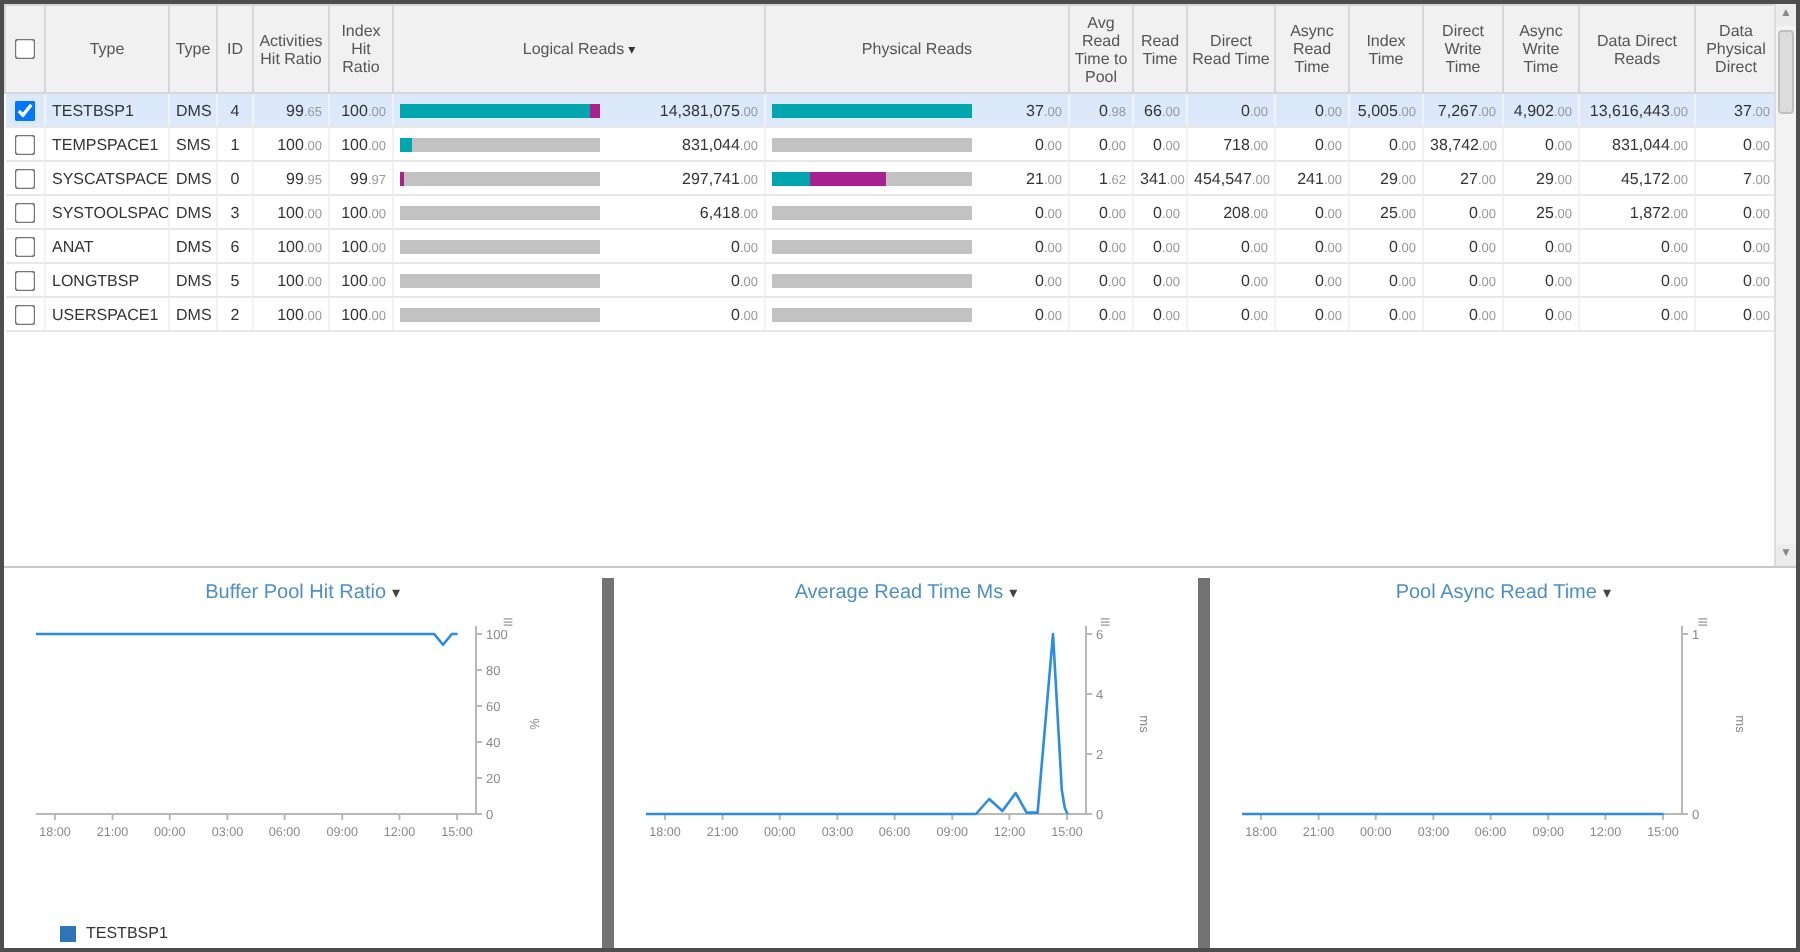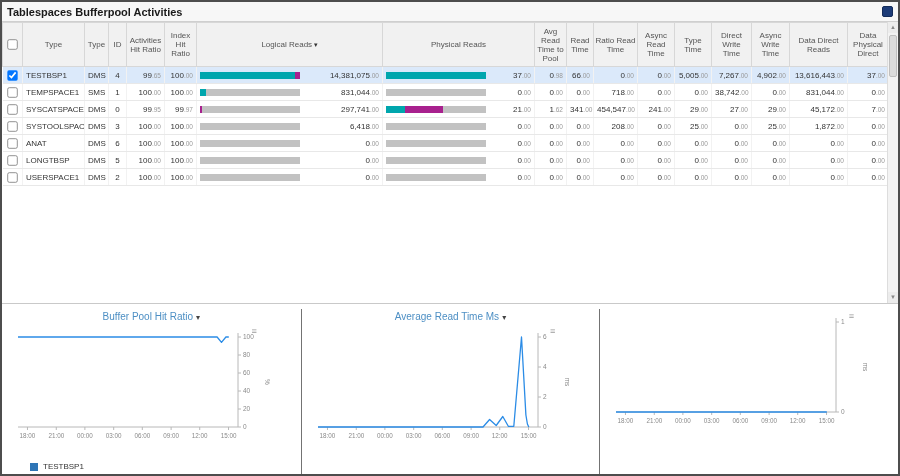--- a/index.html
+++ b/index.html
@@ -37,39 +37,35 @@
     border-left:1px solid #ddd; display:flex; flex-direction:column; cursor:pointer; }
   .sb-btn { height:11px; font-size:6px; color:#888; text-align:center; line-height:11px; background:#ececec; }
   .sb-btn:last-child { margin-top:auto; }
   .sb-track { flex:0 0 auto; position:relative; height:230px; }
   .sb-thumb { position:absolute; top:2px; left:1px; width:8px; height:42px; background:#dcdcdc;
     border:1px solid #bfbfbf; border-radius:2px; }
 
   
   .charts { flex:1; display:flex; position:relative; background:#fff; padding-top:5px; }
   .chart-panel { width:33.333%; padding-top:2px; }
-  .chart-panel + .chart-panel { border-left:1px solid #737373; }
+  .chart-panel + .chart-panel { border-left:6px solid #737373; }
   .chart-title { text-align:center; font-size:10px; color:#4d8fc4; cursor:pointer; height:15px; }
   .chart-title .caret { color:#444; font-size:8px; margin-left:3px; }
   .chart-box { position:relative; margin-top:3px; }
   .chart-box svg { display:block; width:298px; height:114px; }
   .chart-menu { position:absolute; top:-2px; right:44px; font-size:9px; color:#9a9a9a; cursor:pointer; line-height:9px; }
   .legend { position:absolute; left:28px; bottom:3px; display:flex; align-items:center; gap:5px; }
   .legend-swatch { width:8px; height:8px; display:inline-block; background:#2e75b6; }
   .legend-label { font-size:8px; color:#333; }
 </style>
 </head>
 <body>
 
 <div class="frame">
 
-  <div class="titlebar">
-    <span class="title">Tablespaces Bufferpool Activities</span>
-    <span class="win-icon"></span>
-  </div>
 
   <div class="table-area">
     <table id="ts-table">
         <colgroup>
           <col style="width: 20px;">
           <col style="width: 62px;">
           <col style="width: 24px;">
           <col style="width: 18px;">
           <col style="width: 38px;">
           <col style="width: 32px;">
@@ -90,23 +86,23 @@
             <th class="chk"><input type="checkbox" style=""></th>
             <th><span>Type</span></th>
             <th><span>Type</span></th>
             <th><span>ID</span></th>
             <th><span>Activities Hit Ratio</span></th>
             <th><span>Index Hit Ratio</span></th>
             <th><span>Logical Reads</span><span class="sort">▾</span></th>
             <th><span>Physical Reads</span></th>
             <th><span>Avg Read Time to Pool</span></th>
             <th><span>Read Time</span></th>
-            <th><span>Ratio Read Time</span></th>
+            <th><span>Direct Read Time</span></th>
             <th><span>Async Read Time</span></th>
-            <th><span>Type Time</span></th>
+            <th><span>Index Time</span></th>
             <th><span>Direct Write Time</span></th>
             <th><span>Async Write Time</span></th>
             <th><span>Data Direct Reads</span></th>
             <th><span>Data Physical Direct</span></th>
           </tr>
         </thead>
         <tbody>
           <tr style="background: rgb(219, 233, 250);">
             <td class="chk"><input type="checkbox" checked="" style=""></td>
             <td style="text-align: left;"><span class="val">TESTBSP1</span></td>
@@ -412,20 +408,23 @@
             <line x1="197.72" y1="98" x2="197.72" y2="101" stroke="#b8b8b8" stroke-width="1"></line>
             <text x="197.72" y="109" font-size="6.3" fill="#8a8a8a" text-anchor="middle">12:00</text>
             <line x1="226.54" y1="98" x2="226.54" y2="101" stroke="#b8b8b8" stroke-width="1"></line>
             <text x="226.54" y="109" font-size="6.3" fill="#8a8a8a" text-anchor="middle">15:00</text>
             <polyline points="16.0,98.0 181.0,98.0 187.6,90.5 194.2,96.5 200.8,87.5 206.3,97.3 211.8,97.3 219.5,8.0 223.9,86.0 225.4,95.0 226.8,98.0" fill="none" stroke="#2b8ce6" stroke-width="1.3" stroke-linejoin="round"></polyline>
           </svg>
       </div>
     </div>
 
     <div class="chart-panel">
+      <div class="chart-title" style="color: rgb(77, 143, 196);">
+        <span class="ct-label">Pool Async Read Time</span><span class="caret">▾</span>
+      </div>
       <div class="chart-box">
         <span class="chart-menu">≡</span>
         <svg viewBox="0 0 298 114">
             <line x1="236" y1="4" x2="236" y2="98" stroke="#b8b8b8" stroke-width="1"></line>
             <line x1="16" y1="98" x2="236" y2="98" stroke="#b8b8b8" stroke-width="1"></line>
             <line x1="236" y1="98" x2="239" y2="98" stroke="#b8b8b8" stroke-width="1"></line>
             <text x="241" y="100.3" font-size="6.5" fill="#8a8a8a">0</text>
             <line x1="236" y1="8" x2="239" y2="8" stroke="#b8b8b8" stroke-width="1"></line>
             <text x="241" y="10.3" font-size="6.5" fill="#8a8a8a">1</text>
             <text x="263" y="53" font-size="6.5" fill="#8a8a8a" text-anchor="middle" transform="rotate(90 263 53)">ms</text>

